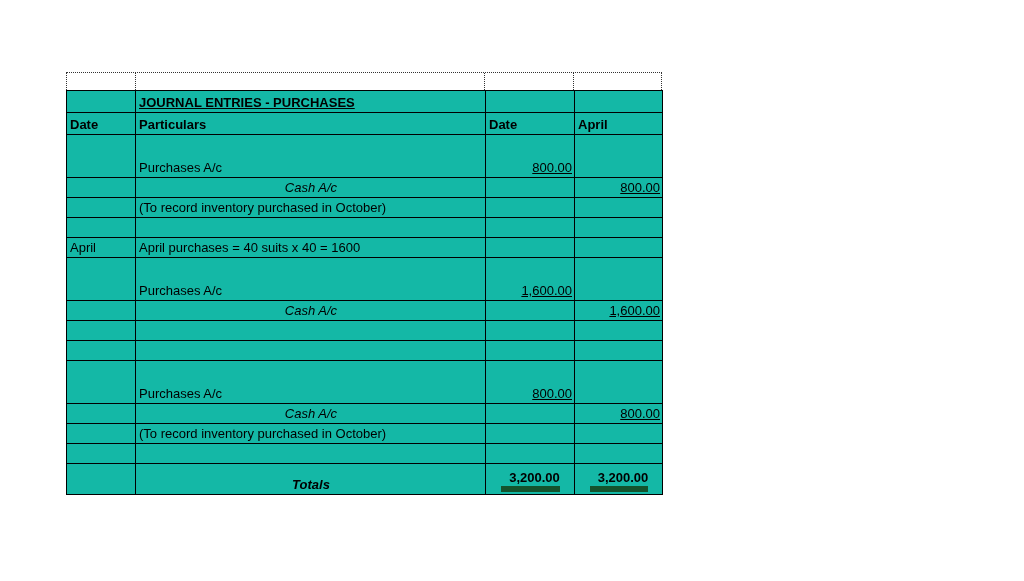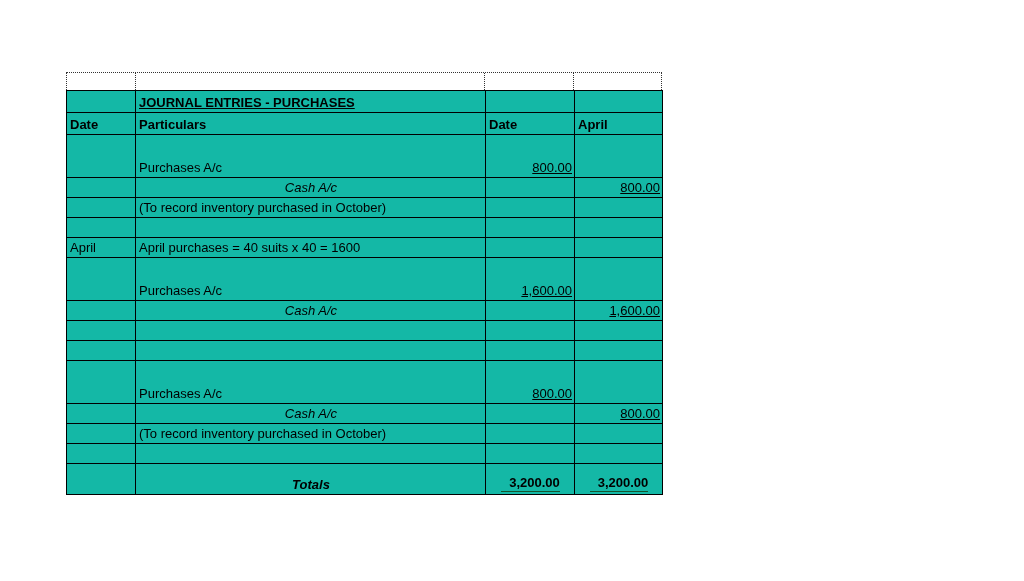--- a/index.html
+++ b/index.html
@@ -48,21 +48,21 @@
   .bold { font-weight: bold; }
   .center { text-align: center; font-style: italic; }
   .num { text-align: right; padding-right: 2px; text-decoration: underline; }
   .title-text {
     font-weight: bold;
     text-decoration: underline;
   }
   .total-underline {
     display: inline-block;
     font-weight: bold;
-    border-bottom: 1px solid #14532d;
+    border-bottom: 6px solid #14532d;
     padding-left: 8px;
     padding-bottom: 1px;
   }
   td.totals-pad { padding-bottom: 6px; text-align: center; }
 </style>
 </head>
 <body>
 
 <div class="sheet">
 

